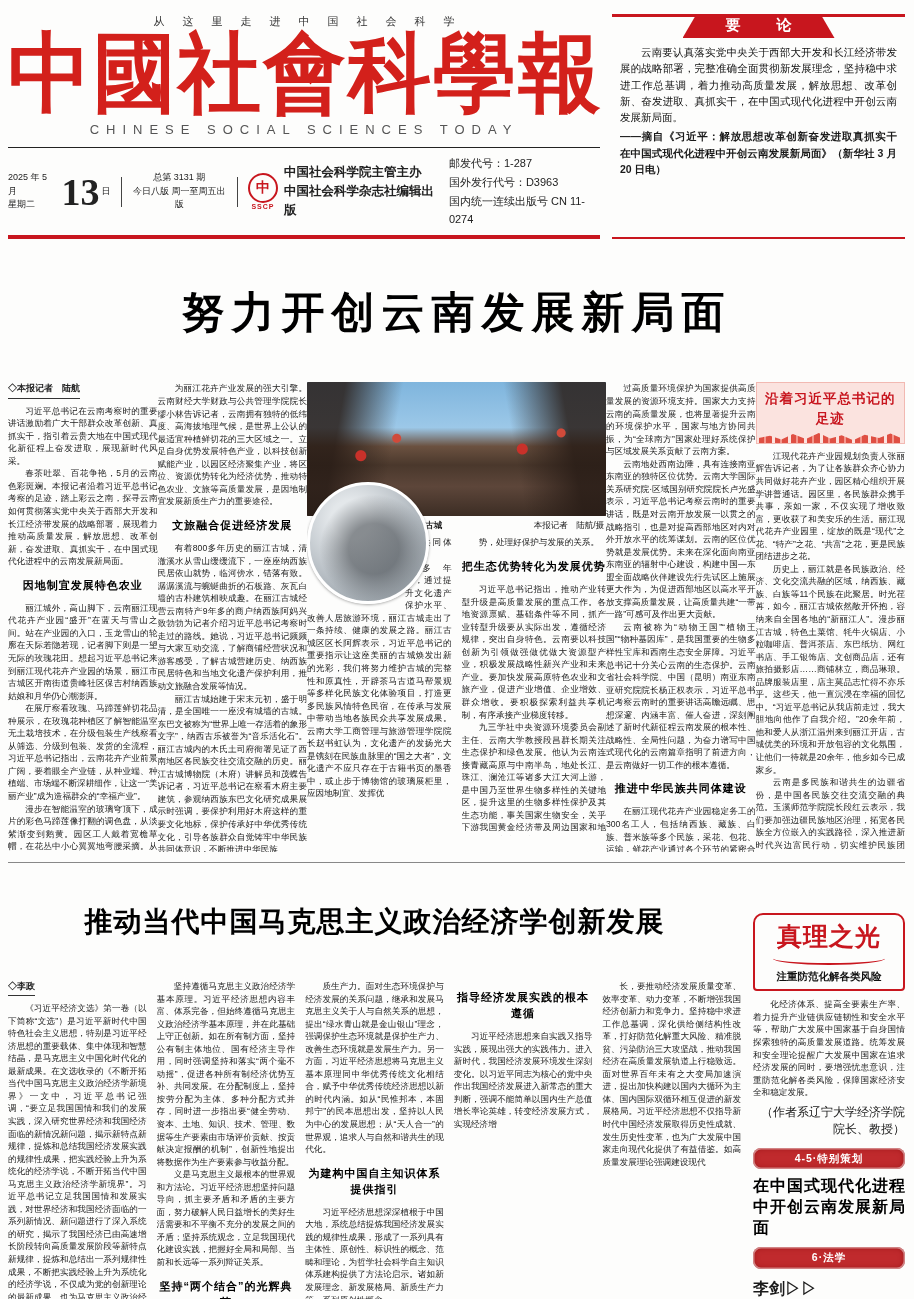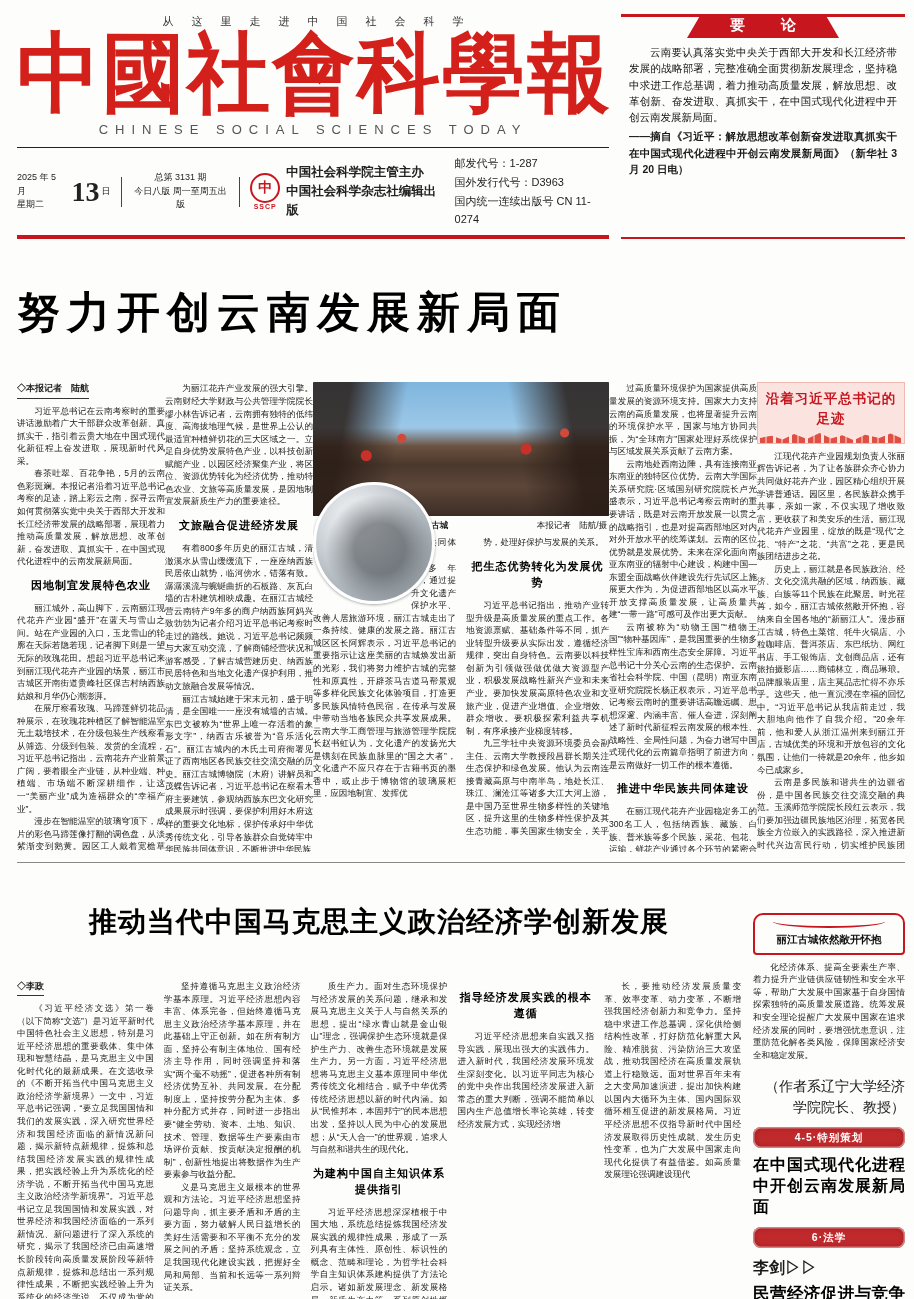--- a/index.html
+++ b/index.html
@@ -1,46 +1,46 @@
 <!DOCTYPE html>
 <html><head>
 <meta charset="utf-8">
 <style>
   html,body{margin:0;padding:0;background:#e8e8e8;}
   .page{position:relative;width:914px;height:1299px;margin:0 auto;background:#fdfdfc;
         font-family:"Liberation Sans",sans-serif;color:#1a1a1a;overflow:hidden;
-        box-sizing:border-box;padding:14px 9px 0 17px;}
+        box-sizing:border-box;padding:14px 9px 0 8px;}
   
   .masthead{display:flex;}
   .mh-left{width:592px;}
   .tagline{text-align:center;font-size:11px;letter-spacing:18px;color:#333;padding-left:18px;}
   .paper-title{font-family:"Liberation Serif",serif;font-weight:900;color:#d3201b;
      font-size:83px;line-height:1.05;text-align:center;letter-spacing:2px;margin-top:2px;
      transform:scaleY(1.05);white-space:nowrap;}
   .paper-sub{text-align:center;font-size:13px;letter-spacing:7px;color:#555;margin-top:4px;}
   .dateline{border-top:1px solid #222;margin-top:10px;padding-top:6px;display:flex;align-items:center;font-size:9px;color:#222;}
   .d-block{line-height:1.5;}
-  .bigday{font-size:28px;font-weight:bold;font-family:"Liberation Serif",serif;margin:0 2px 0 6px;}
+  .bigday{font-size:38px;font-weight:bold;font-family:"Liberation Serif",serif;margin:0 2px 0 6px;}
   .vline{width:1px;background:#444;height:30px;margin:0 10px;}
   .logo-cass{width:26px;height:26px;border:2px solid #c8161e;border-radius:50%;
      display:flex;align-items:center;justify-content:center;color:#c8161e;font-weight:bold;font-size:14px;}
   .logo-wrap{text-align:center;margin-right:6px;}
   .logo-sscp{font-size:7px;color:#c8161e;font-weight:bold;letter-spacing:1px;}
   .pub{font-weight:bold;font-size:12.5px;line-height:1.5;font-family:"Liberation Serif",serif;}
   .codes{margin-left:12px;font-size:11px;line-height:1.7;color:#222;}
   .red-rule{height:4px;background:#c8161e;margin-top:6px;}
   
   .yaolun{margin-left:12px;width:283px;position:relative;border-top:3px solid #c8161e;border-bottom:2px solid #c8161e;padding:14px 8px 8px;}
   .ribbon{position:absolute;top:-3px;left:50%;transform:translateX(-50%);
      background:#c8161e;color:#fff;font-weight:bold;font-size:15px;letter-spacing:16px;
      padding:2px 8px 3px 24px;clip-path:polygon(14px 0,calc(100% - 14px) 0,100% 100%,0 100%);width:120px;text-align:center;}
   .yl-body{font-family:"Liberation Serif",serif;font-size:10.5px;line-height:1.55;text-align:justify;text-indent:2em;margin-top:14px;color:#111;}
   .yl-src{font-weight:bold;font-size:10.5px;line-height:1.55;text-align:justify;margin-top:2px;}
   
-  .a1-headline{font-size:43px;font-weight:900;text-align:left;letter-spacing:7px;padding:16px 0 12px;color:#000;}
+  .a1-headline{font-size:43px;font-weight:900;text-align:center;letter-spacing:7px;padding:16px 0 12px;color:#000;}
   .a1-grid{display:grid;grid-template-columns:repeat(6,1fr);}
   .col{height:470px;overflow:hidden;font-size:8.6px;line-height:1.46;text-align:justify;color:#222;}
   .col p{margin:0;text-indent:2em;}
   .byline{font-weight:bold;font-size:9px;border-bottom:1px solid #333;display:inline-block;padding-bottom:2px;margin-bottom:6px;}
   .sec-h{font-weight:bold;font-size:11px;text-align:center;margin:9px 0;color:#000;letter-spacing:1px;}
   .photoblock{grid-column:3/5;position:relative;height:470px;overflow:hidden;}
   .photo{height:134px;border-radius:1px;
      background:linear-gradient(180deg,#7fb5dd 0%,#9cc8e8 34%,#6b5140 48%,#4a382c 62%,#5d463a 78%,#3c2d24 100%);
      position:relative;overflow:hidden;}
   .photo:before{content:"";position:absolute;inset:0;
@@ -72,23 +72,23 @@
   .a2-left{flex:1;}
   .a2-headline{font-size:28px;font-weight:900;text-align:center;letter-spacing:1px;padding:12px 0 16px;color:#000;}
   .a2-grid{display:grid;grid-template-columns:repeat(5,1fr);gap:10px;}
   .col2h{height:442px;}
   
   .sidebar{width:152px;flex:none;padding-top:46px;font-size:8.6px;line-height:1.46;}
   .zl-box{border:2px solid #c8161e;border-radius:10px 10px 4px 4px;text-align:center;padding:4px 4px 5px;}
   .zl-title{color:#c8161e;font-weight:900;font-size:25px;font-family:"Liberation Serif",serif;letter-spacing:1px;}
   .zl-arc{height:7px;border-bottom:2px solid #c8161e;border-radius:0 0 70% 70%/0 0 100% 100%;width:80%;margin:0 auto 4px;}
   .zl-sub{font-weight:bold;font-size:10.5px;color:#111;}
-  .sb-text{margin-top:7px;text-align:justify;font-family:Liberation Mono, monospace;}
+  .sb-text{margin-top:7px;text-align:justify;}
   .sb-text p{margin:0;text-indent:2em;}
-  .sb-author{text-align:right;font-size:14px;margin-top:15px;}
+  .sb-author{text-align:right;font-size:12px;margin-top:5px;}
   .sb-banner{margin-top:9px;background:#c02a2d;color:#fff;font-weight:bold;font-size:10.5px;
      text-align:center;padding:3px 0;border-radius:8px;box-shadow:inset 0 0 0 1.5px rgba(255,255,255,.45), inset 0 0 6px rgba(120,0,0,.6);letter-spacing:1px;}
   .sb-head{font-weight:900;font-size:16px;line-height:1.3;margin-top:7px;color:#000;text-align:justify;}
   .sb-author2{font-weight:bold;font-size:16px;margin-top:8px;}
   .sb-lawtitle{font-weight:900;font-size:16.5px;line-height:1.3;margin-top:4px;color:#000;text-align:justify;}
 </style>
 </head>
 <body>
 
 <div class="page">
@@ -234,22 +234,23 @@
         </div>
 
         <div class="col col2h">
           <p>长，要推动经济发展质量变革、效率变革、动力变革，不断增强我国经济创新力和竞争力。坚持稳中求进工作总基调，深化供给侧结构性改革，打好防范化解重大风险、精准脱贫、污染防治三大攻坚战，推动我国经济在高质量发展轨道上行稳致远。面对世界百年未有之大变局加速演进，提出加快构建以国内大循环为主体、国内国际双循环相互促进的新发展格局。习近平经济思想不仅指导新时代中国经济发展取得历史性成就、发生历史性变革，也为广大发展中国家走向现代化提供了有益借鉴。如高质量发展理论强调建设现代</p>
         </div>
       </div>
     </section>
 
     <aside class="sidebar">
       <div class="zl-box">
+        <div class="zl-title">真理之光</div>
         <div class="zl-arc"></div>
-        <div class="zl-sub">丽江古城依然敞开怀抱</div>
+        <div class="zl-sub">注重防范化解各类风险</div>
       </div>
       <div class="sb-text">
         <p>化经济体系、提高全要素生产率、着力提升产业链供应链韧性和安全水平等，帮助广大发展中国家基于自身国情探索独特的高质量发展道路。统筹发展和安全理论提醒广大发展中国家在追求经济发展的同时，要增强忧患意识，注重防范化解各类风险，保障国家经济安全和稳定发展。</p>
         <div class="sb-author">（作者系辽宁大学经济学院院长、教授）</div>
       </div>
 
       <div class="sb-banner">4-5·特别策划</div>
       <div class="sb-head">在中国式现代化进程中开创云南发展新局面</div>
 
       <div class="sb-banner">6·法学</div>

